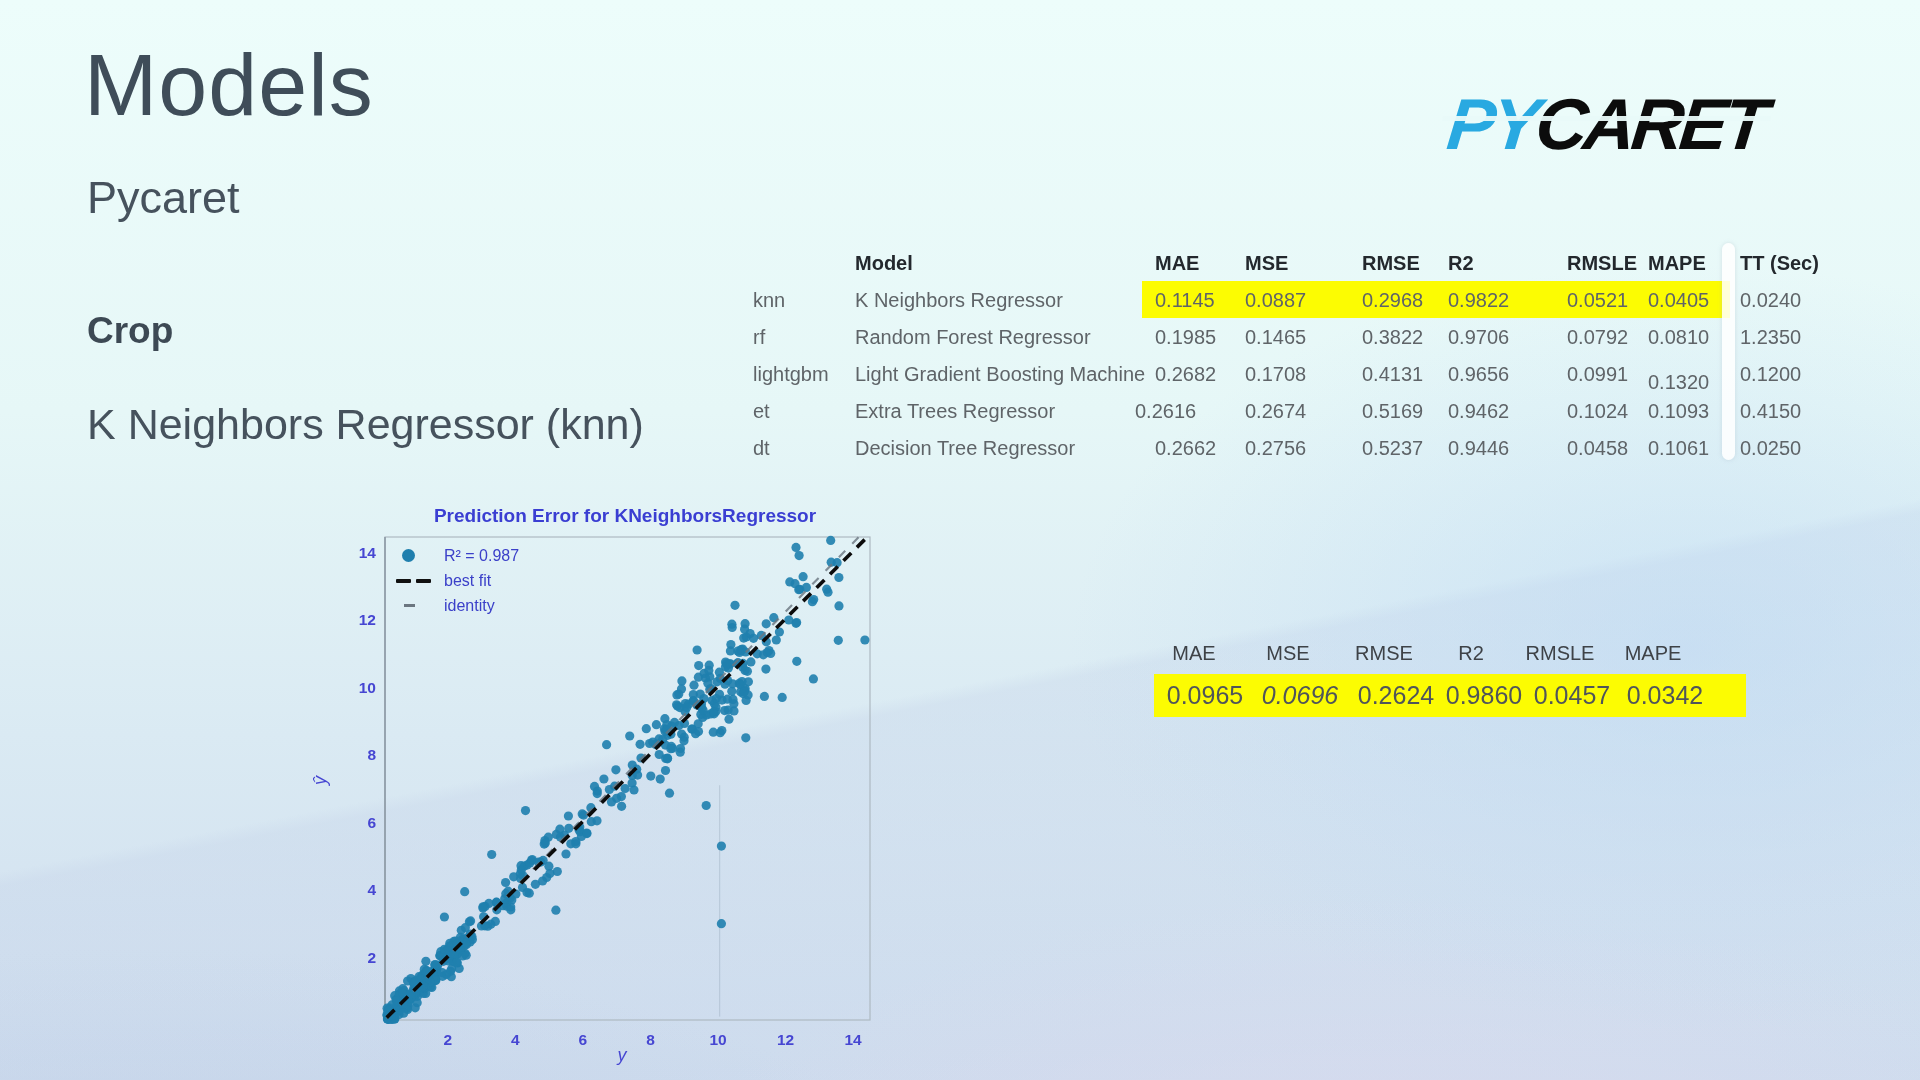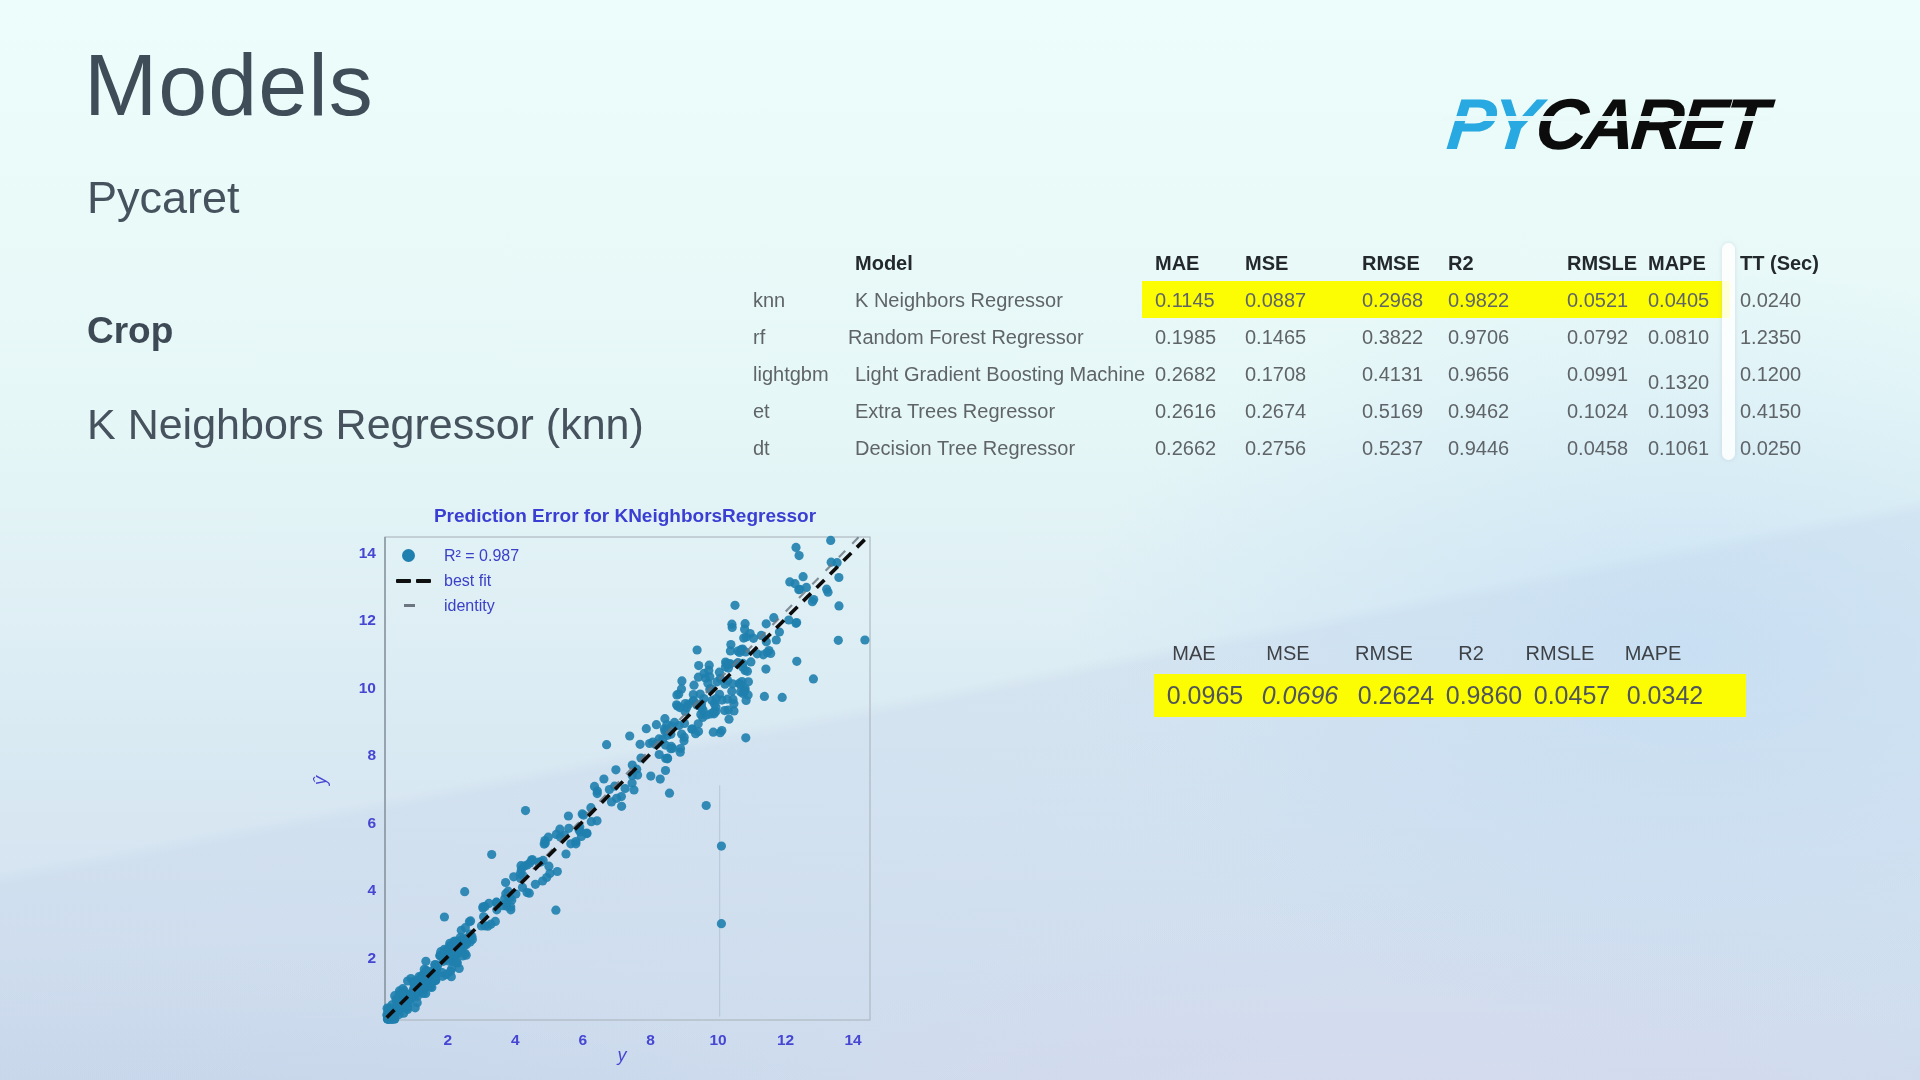--- a/index.html
+++ b/index.html
@@ -85,40 +85,40 @@
       <span class="cell" style="left: 13px; top: 60px;">knn</span>
       <span class="cell" style="left: 115px; top: 60px;">K Neighbors Regressor</span>
       <span class="cell" style="left: 415px; top: 60px;">0.1145</span>
       <span class="cell" style="left: 505px; top: 60px;">0.0887</span>
       <span class="cell" style="left: 622px; top: 60px;">0.2968</span>
       <span class="cell" style="left: 708px; top: 60px;">0.9822</span>
       <span class="cell" style="left: 827px; top: 60px;">0.0521</span>
       <span class="cell" style="left: 908px; top: 60px;">0.0405</span>
       <span class="cell" style="left: 1000px; top: 60px;">0.0240</span>
       <span class="cell" style="left: 13px; top: 97px;">rf</span>
-      <span class="cell" style="left: 108px; top: 97px;">Random Forest Regressor</span>
+      <span class="cell" style="left: 115px; top: 97px;">Random Forest Regressor</span>
       <span class="cell" style="left: 415px; top: 97px;">0.1985</span>
       <span class="cell" style="left: 505px; top: 97px;">0.1465</span>
       <span class="cell" style="left: 622px; top: 97px;">0.3822</span>
       <span class="cell" style="left: 708px; top: 97px;">0.9706</span>
       <span class="cell" style="left: 827px; top: 97px;">0.0792</span>
       <span class="cell" style="left: 908px; top: 97px;">0.0810</span>
       <span class="cell" style="left: 1000px; top: 97px;">1.2350</span>
       <span class="cell" style="left: 13px; top: 134px;">lightgbm</span>
       <span class="cell" style="left: 115px; top: 134px;">Light Gradient Boosting Machine</span>
       <span class="cell" style="left: 415px; top: 134px;">0.2682</span>
       <span class="cell" style="left: 505px; top: 134px;">0.1708</span>
       <span class="cell" style="left: 622px; top: 134px;">0.4131</span>
       <span class="cell" style="left: 708px; top: 134px;">0.9656</span>
       <span class="cell" style="left: 827px; top: 134px;">0.0991</span>
       <span class="cell" style="left: 908px; top: 142px;">0.1320</span>
       <span class="cell" style="left: 1000px; top: 134px;">0.1200</span>
       <span class="cell" style="left: 13px; top: 171px;">et</span>
       <span class="cell" style="left: 115px; top: 171px;">Extra Trees Regressor</span>
-      <span class="cell" style="left: 415px; top: 171px;">0.2616</span>
+      <span class="cell" style="left: 395px; top: 171px;">0.2616</span>
       <span class="cell" style="left: 505px; top: 171px;">0.2674</span>
       <span class="cell" style="left: 622px; top: 171px;">0.5169</span>
       <span class="cell" style="left: 708px; top: 171px;">0.9462</span>
       <span class="cell" style="left: 827px; top: 171px;">0.1024</span>
       <span class="cell" style="left: 908px; top: 171px;">0.1093</span>
       <span class="cell" style="left: 1000px; top: 171px;">0.4150</span>
       <span class="cell" style="left: 13px; top: 208px;">dt</span>
       <span class="cell" style="left: 115px; top: 208px;">Decision Tree Regressor</span>
       <span class="cell" style="left: 415px; top: 208px;">0.2662</span>
       <span class="cell" style="left: 505px; top: 208px;">0.2756</span>

